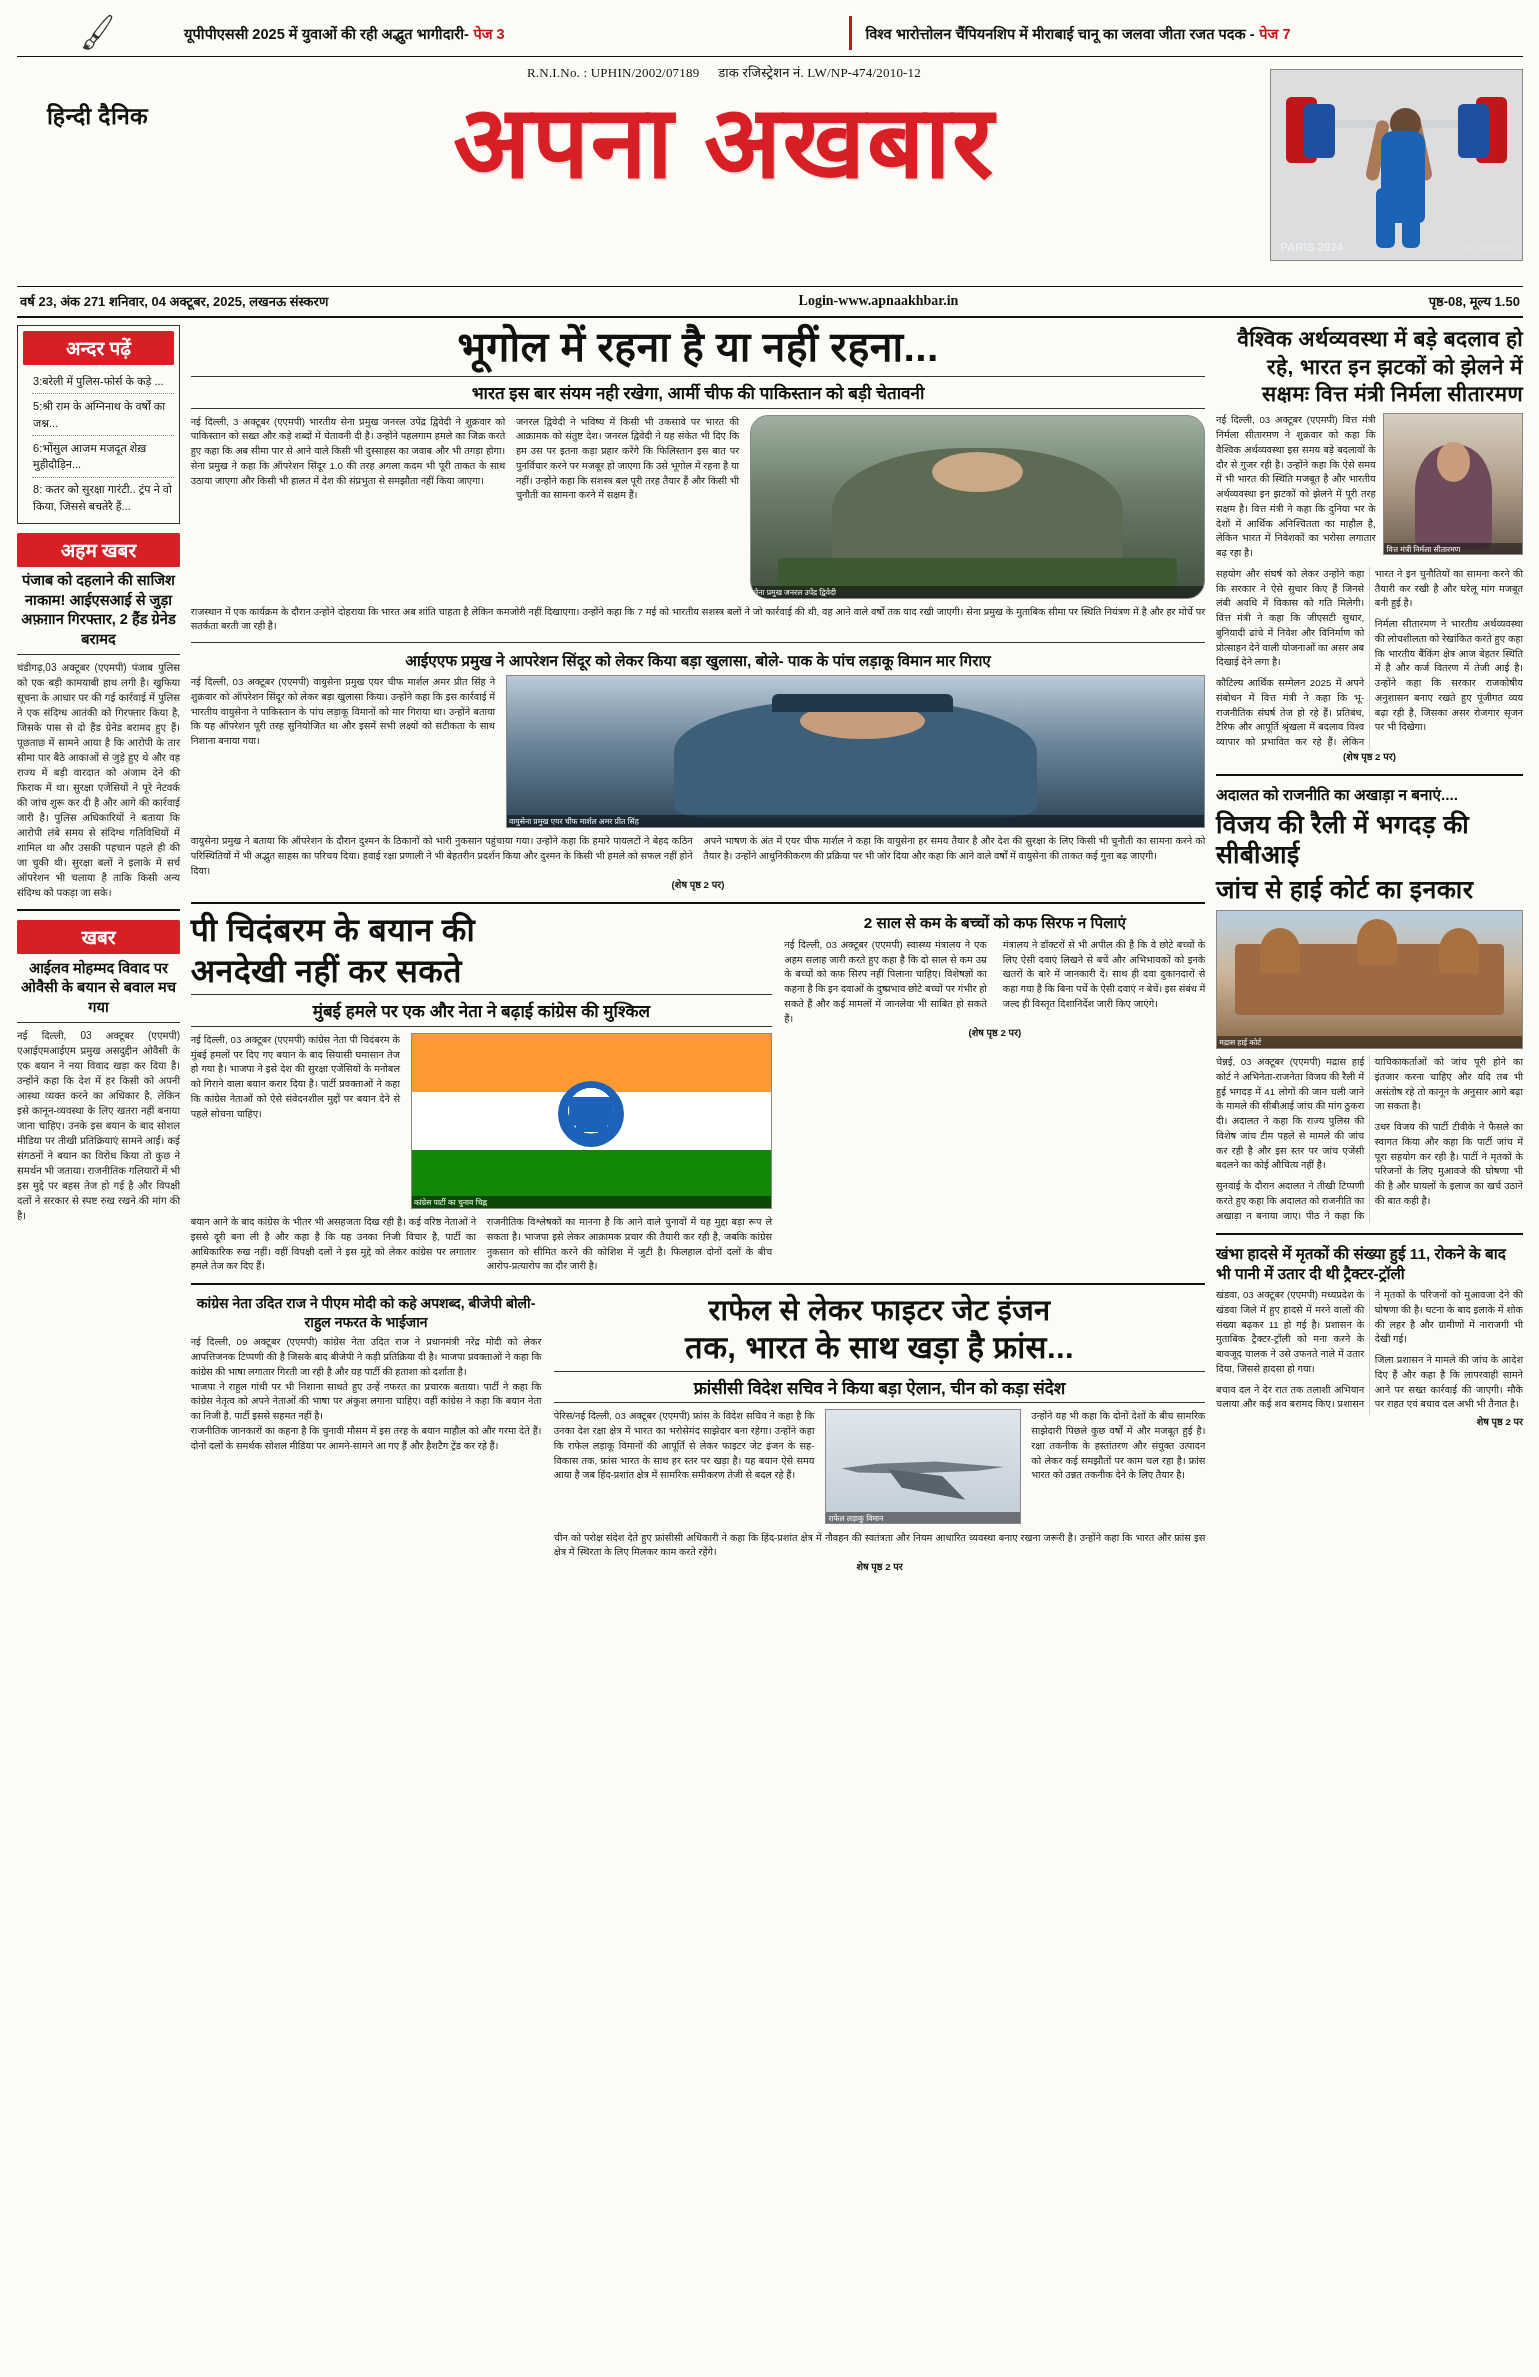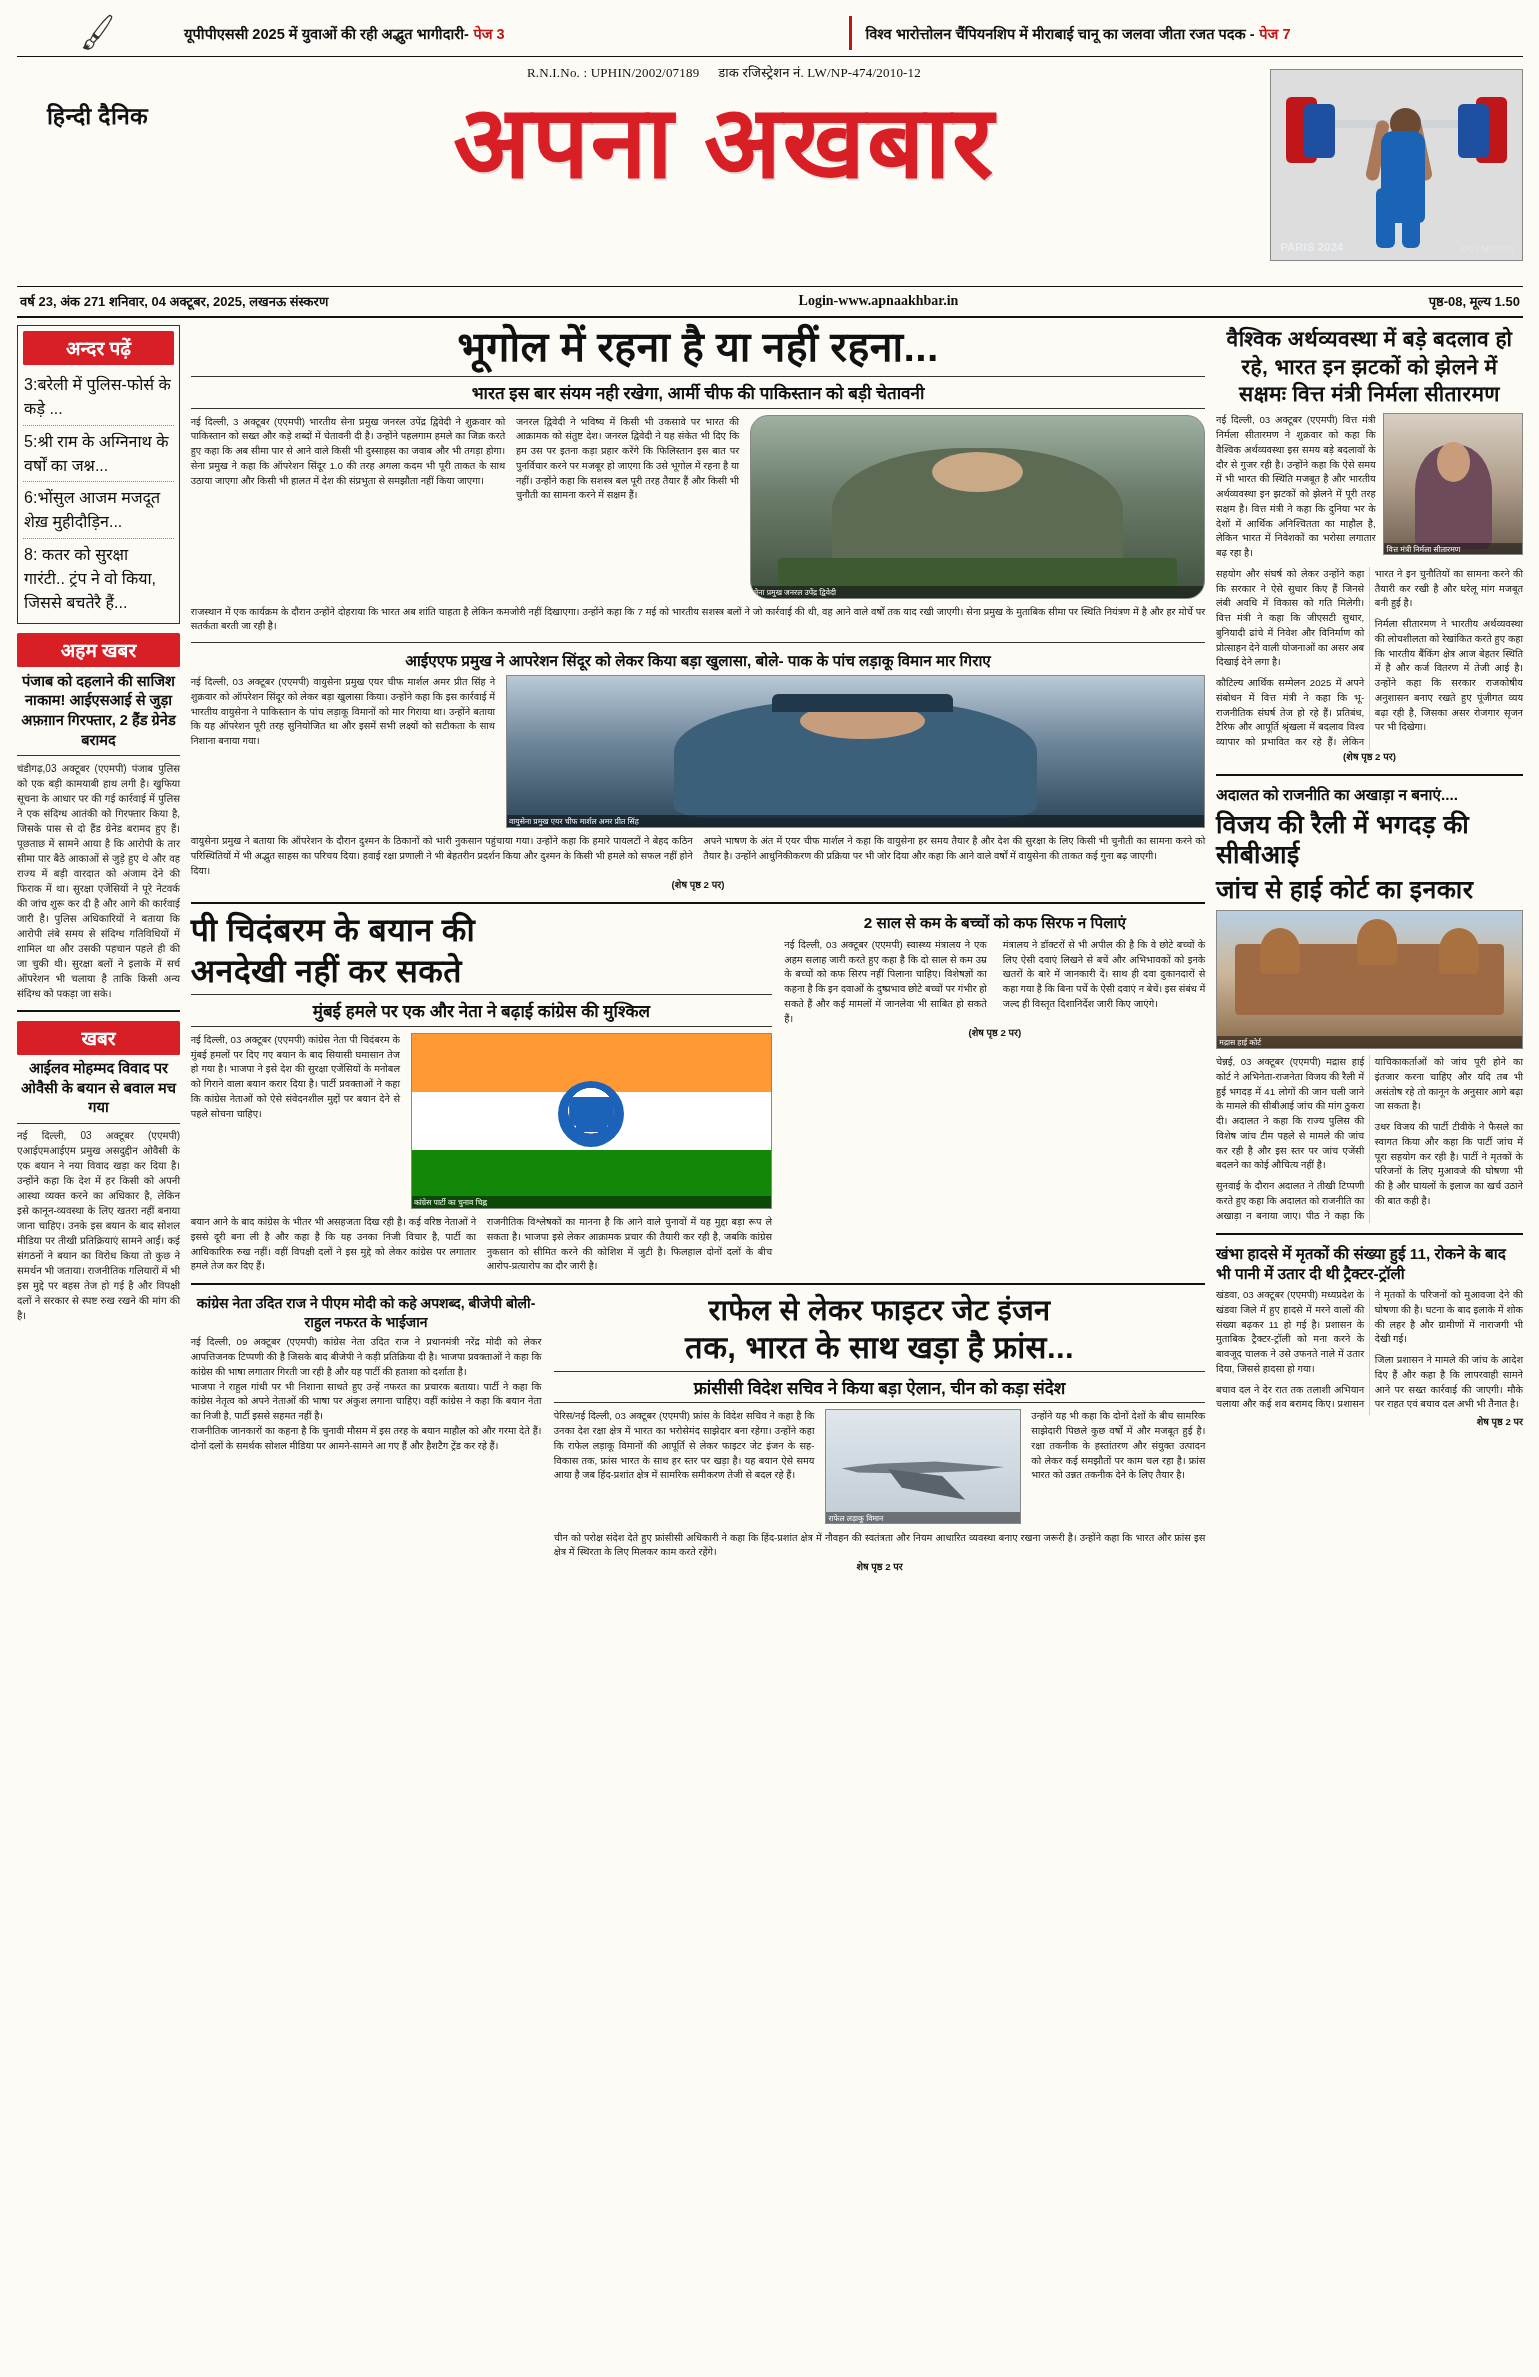--- a/index.html
+++ b/index.html
@@ -116,21 +116,21 @@
   .col-left { width: 163px; }
   .col-mid  { flex: 1; }
   .col-right { width: 307px; }
 
   .boxhead {
     background: #d81f26; color:#fff; text-align:center;
     font-size: 19px; font-weight:bold; padding: 3.8px 0; margin-bottom:4.6px;
     border-radius: 1.5px;
   }
   .leftbox { border:0.8px solid #333; padding:4.6px; margin-bottom:9.2px; }
-  .leftlist { font-size:16px; line-height:1.5; }
+  .leftlist { font-size:11px; line-height:1.5;margin-left:9px; }
   .leftlist div { border-bottom:0.8px dotted #888; padding:3.8px 1.5px; }
   .leftlist div:last-child { border-bottom:none; }
 
   .minihead {
     font-size: 14.6px; font-weight:bold; line-height:1.35; text-align:center;
     border-bottom:0.8px solid #333; padding-bottom:4.6px; margin-bottom:4.6px;
   }
   .tiny {
     font-size: 10px; line-height: 1.5; text-align: justify;
     color:#1a1a1a;
@@ -389,21 +389,21 @@
           </div>
           <div class="body-txt" style="margin-top:6.1px;">चीन को परोक्ष संदेश देते हुए फ्रांसीसी अधिकारी ने कहा कि हिंद-प्रशांत क्षेत्र में नौवहन की स्वतंत्रता और नियम आधारित व्यवस्था बनाए रखना जरूरी है। उन्होंने कहा कि भारत और फ्रांस इस क्षेत्र में स्थिरता के लिए मिलकर काम करते रहेंगे।</div>
           <div class="body-txt bold center">शेष पृष्ठ 2 पर</div>
         </div>
       </div>
     </div>
 
     <div class="col-right">
 
       <div>
-        <div class="lede" style="font-size:21px; text-align:center; line-height:1.3;">वैश्विक अर्थव्यवस्था में बड़े बदलाव हो रहे, भारत इन झटकों को झेलने में सक्षमः वित्त मंत्री निर्मला सीतारमण</div>
+        <div class="lede" style="font-size:21px; text-align:right; line-height:1.3;">वैश्विक अर्थव्यवस्था में बड़े बदलाव हो रहे, भारत इन झटकों को झेलने में सक्षमः वित्त मंत्री निर्मला सीतारमण</div>
         <div style="display:flex; gap:7.7px; margin-top:6.1px;">
           <div style="width:52%;" class="body-txt">नई दिल्ली, 03 अक्टूबर (एएमपी) वित्त मंत्री निर्मला सीतारमण ने शुक्रवार को कहा कि वैश्विक अर्थव्यवस्था इस समय बड़े बदलावों के दौर से गुजर रही है। उन्होंने कहा कि ऐसे समय में भी भारत की स्थिति मजबूत है और भारतीय अर्थव्यवस्था इन झटकों को झेलने में पूरी तरह सक्षम है। वित्त मंत्री ने कहा कि दुनिया भर के देशों में आर्थिक अनिश्चितता का माहौल है, लेकिन भारत में निवेशकों का भरोसा लगातार बढ़ रहा है।</div>
           <div style="flex:1;">
             <div class="photo ph-nirmala" style="height:142px;">
               <div style="position:absolute; left:22%; top:22%; width:56%; height:74%; background:#6d4b5a; border-radius:44% 44% 10% 10%;"></div>
               <div style="position:absolute; left:38%; top:20%; width:24%; height:28%; background:#c99c7c; border-radius:50%;"></div>
               <div class="cap">वित्त मंत्री निर्मला सीतारमण</div>
             </div>
           </div>
         </div>

